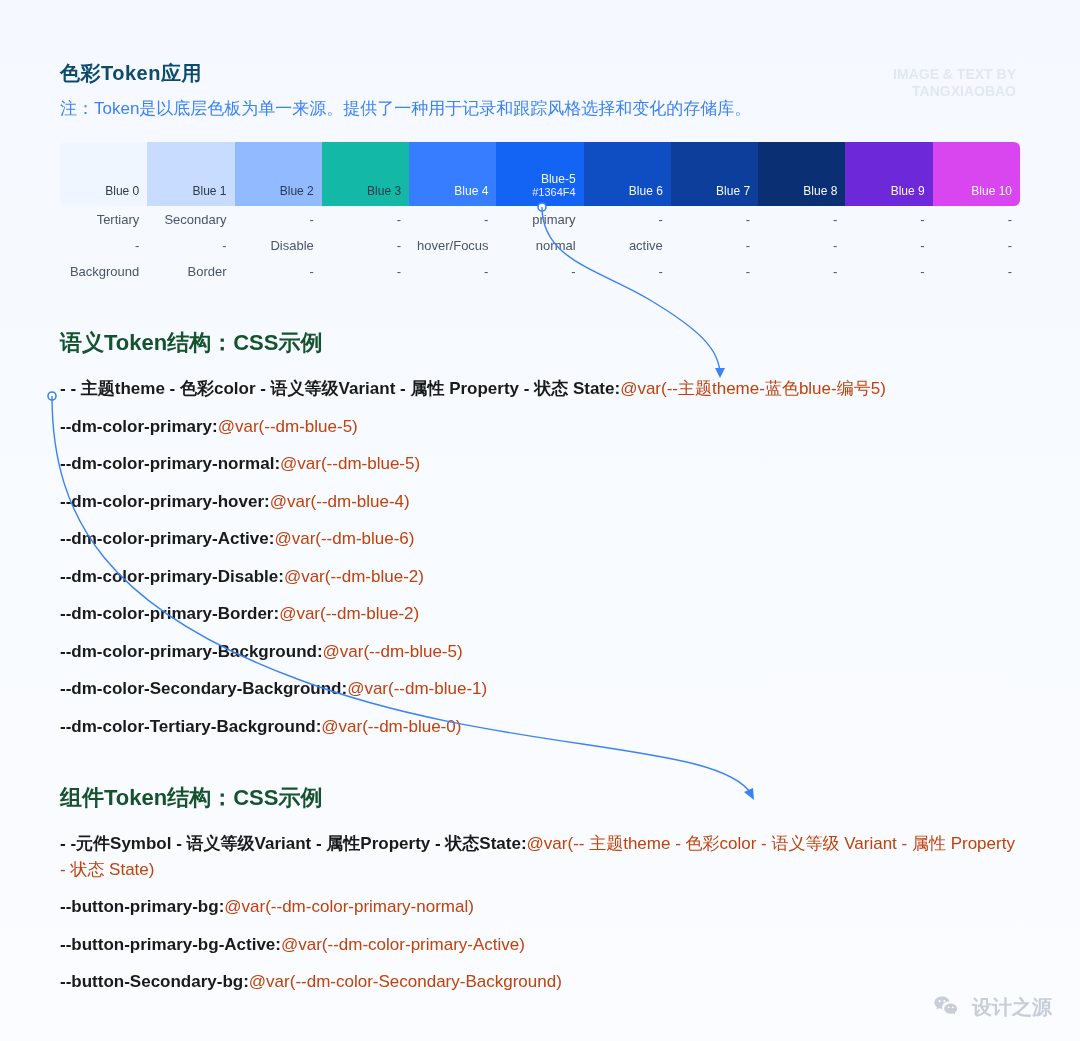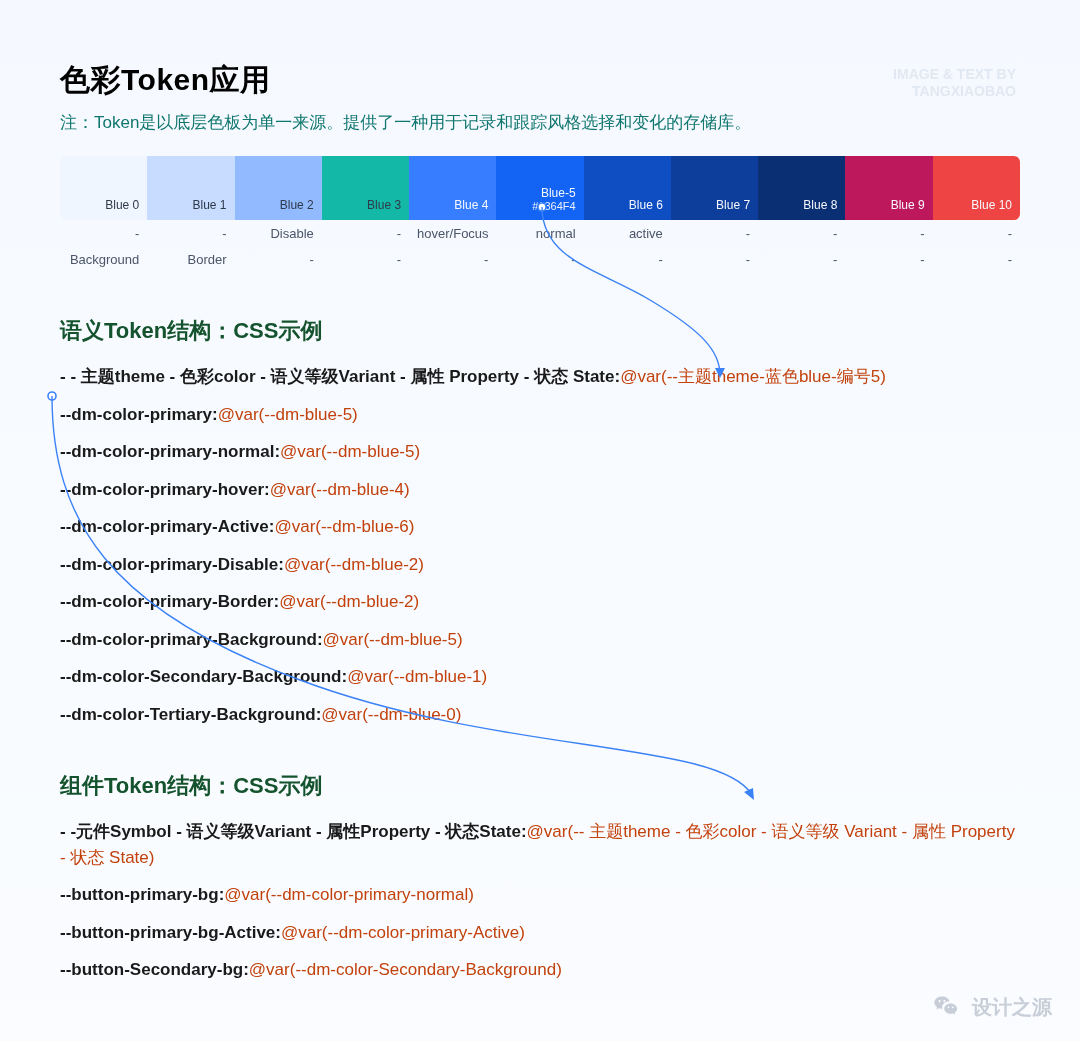--- a/index.html
+++ b/index.html
@@ -5,23 +5,23 @@
   * { box-sizing: border-box; margin: 0; padding: 0; }
   html, body { width: 1080px; height: 1041px; }
   body {
     font-family: "PingFang SC", "Microsoft YaHei", -apple-system, sans-serif;
     background: linear-gradient(180deg, #f5f9ff 0%, #fafcff 100%);
     position: relative;
     padding: 60px 60px 40px 60px;
     color: #222;
   }
   .header { position: relative; margin-bottom: 8px; }
-  .title { font-size: 30px; font-weight: 800; letter-spacing: 0.5px; color: #000000; }
+  .title { font-size: 20px; font-weight: 800; letter-spacing: 0.5px; color: #0c4a6e; }
   .watermark-top { position: absolute; right: 4px; top: 6px; text-align: right; color: #e2e8f2; font-size: 14px; font-weight: 700; line-height: 1.2; }
-  .subtitle { font-size: 17px; color: #0f766e; margin-top: 10px; margin-bottom: 22px; }
+  .subtitle { font-size: 17px; color: #3b82f6; margin-top: 10px; margin-bottom: 22px; }
 
   .palette-table { width: 100%; border-collapse: collapse; table-layout: fixed; }
   .palette-table tr.swatch-row td {
     height: 64px; vertical-align: bottom; text-align: right; padding: 6px 8px 8px 6px; font-size: 12px; color: #2e3a4a; position: relative;
   }
   .palette-table tr.swatch-row td.sw { border-radius: 0; }
   .palette-table tr.swatch-row td.sw.first { border-top-left-radius: 6px; border-bottom-left-radius: 6px; }
   .palette-table tr.swatch-row td.sw.last  { border-top-right-radius: 6px; border-bottom-right-radius: 6px; }
   .palette-table tr.swatch-row td.dark { color: #f5f8fd; }
   .sw-main { display:block; font-weight:500; }
@@ -84,26 +84,39 @@
         </td>
         <td class="sw dark" style="background: rgb(15, 78, 194);">
           <span class="sw-main">Blue 6</span>
         </td>
         <td class="sw dark" style="background: rgb(13, 62, 155);">
           <span class="sw-main">Blue 7</span>
         </td>
         <td class="sw dark" style="background: rgb(11, 47, 115);">
           <span class="sw-main">Blue 8</span>
         </td>
-        <td class="sw dark" style="background: #be185d;">
+        <td class="sw dark" style="background: #6d28d9;">
           <span class="sw-main">Blue 9</span>
         </td>
-        <td class="sw dark last" style="background: #ef4444;">
+        <td class="sw dark last" style="background: #d946ef;">
           <span class="sw-main">Blue 10</span>
         </td>
+      </tr>
+      <tr class="meta-row">
+        <td>Tertiary</td>
+        <td>Secondary</td>
+        <td>-</td>
+        <td>-</td>
+        <td>-</td>
+        <td>primary</td>
+        <td>-</td>
+        <td>-</td>
+        <td>-</td>
+        <td>-</td>
+        <td>-</td>
       </tr>
       <tr class="meta-row">
         <td>-</td>
         <td>-</td>
         <td>Disable</td>
         <td>-</td>
         <td>hover/Focus</td>
         <td>normal</td>
         <td>active</td>
         <td>-</td>

